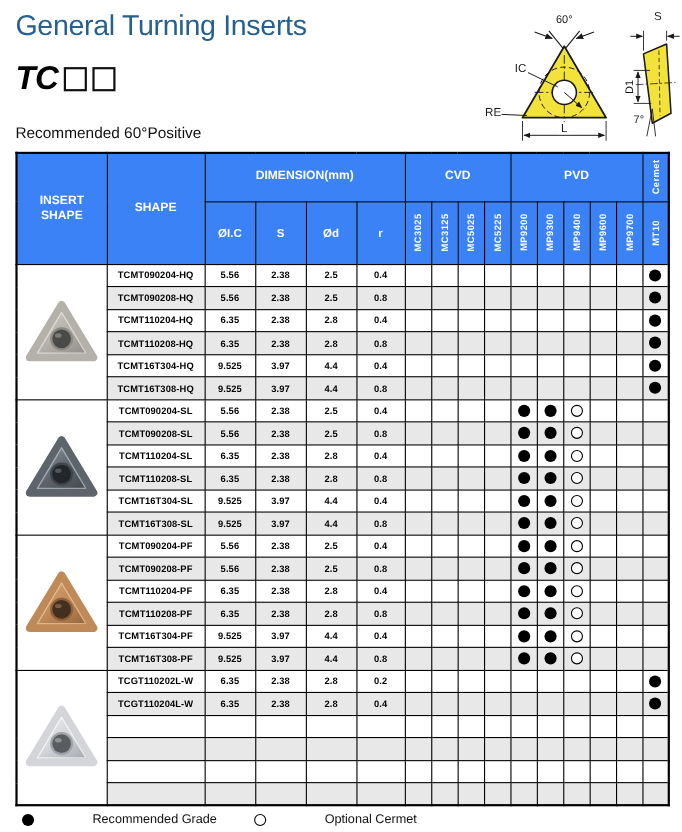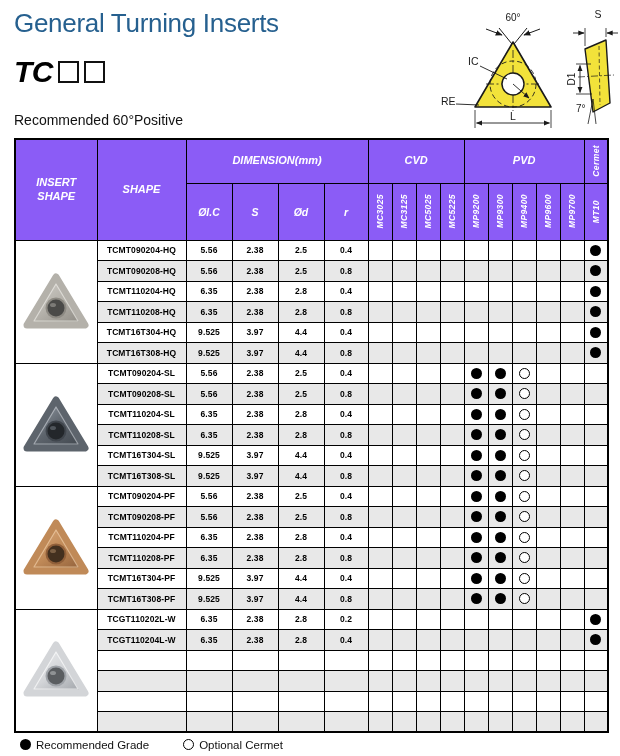--- a/index.html
+++ b/index.html
@@ -22,37 +22,37 @@
   
   .diagram { position:absolute; left:428px; top:4px; }
   .diagram text { font-family:"Liberation Sans", sans-serif; fill:#1a1a1a; }
   
   table.inserts {
     position:absolute; left:14px; top:138px;
     border-collapse:collapse; table-layout:fixed; width:593px;
     border:2px solid #000;
   }
   table.inserts th, table.inserts td { border:1px solid #000; padding:0; text-align:center; vertical-align:middle; }
-  thead th { background:#8b5cf6; color:#fff; font-weight:bold;font-style:italic; }
+  thead th { background:#3b82f6; color:#fff; font-weight:bold; }
   .th-group { font-size:11px; height:44px; line-height:1.25; }
   .th-dim   { font-size:10.5px; height:57px; font-weight:bold; }
   .vert {
     writing-mode:vertical-rl; transform:rotate(180deg);
     margin:0 auto; font-size:8.5px; font-weight:bold; letter-spacing:0.4px; white-space:nowrap;
   }
   tbody td { height:20.5px; font-size:8.5px; background:#fff; }
   tbody tr.alt td { background:#E8E8E8; }
   tbody td.shape-cell { background:#fff; }
   td.model-cell { font-weight:bold; text-align:left; padding-left:9px; letter-spacing:0.1px; }
   td.dim-cell { font-weight:bold; letter-spacing:0.1px; }
   .dot-f { display:inline-block; width:11px; height:11px; border-radius:50%; background:#000; vertical-align:middle; }
   .dot-o { display:inline-block; width:11px; height:11px; border-radius:50%; border:1.8px solid #000; background:#fff; vertical-align:middle; }
   
   .legend { position:absolute; left:20px; top:739px; display:flex; align-items:center; font-size:11.5px; color:#111; }
-  .legend .item { display:flex; margin-right:34px; }
+  .legend .item { display:flex; align-items:center; margin-right:34px;gap:48px; }
   .legend .dot-f, .legend .dot-o { margin-right:5px; }
 </style>
 </head>
 <body>
 
 <div class="page-title">General Turning Inserts</div>
 
 <div class="code-row">
   <span class="code-prefix">TC</span>
   <span class="code-box"></span>

